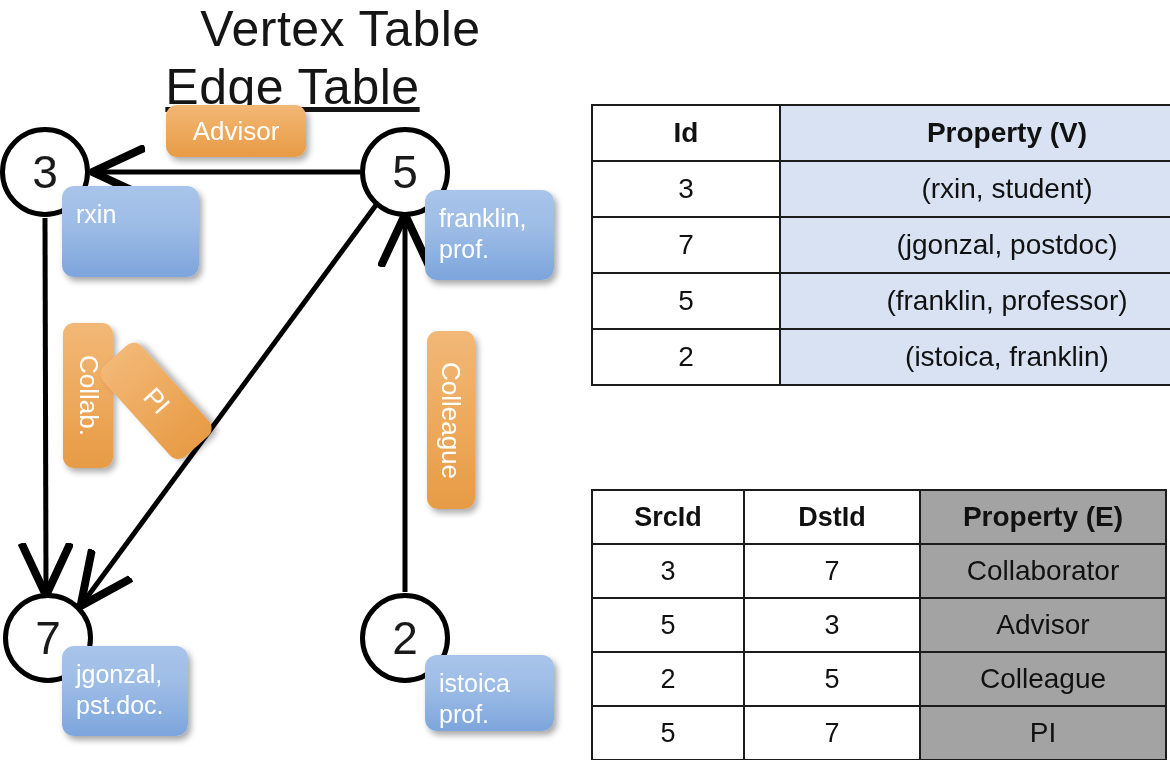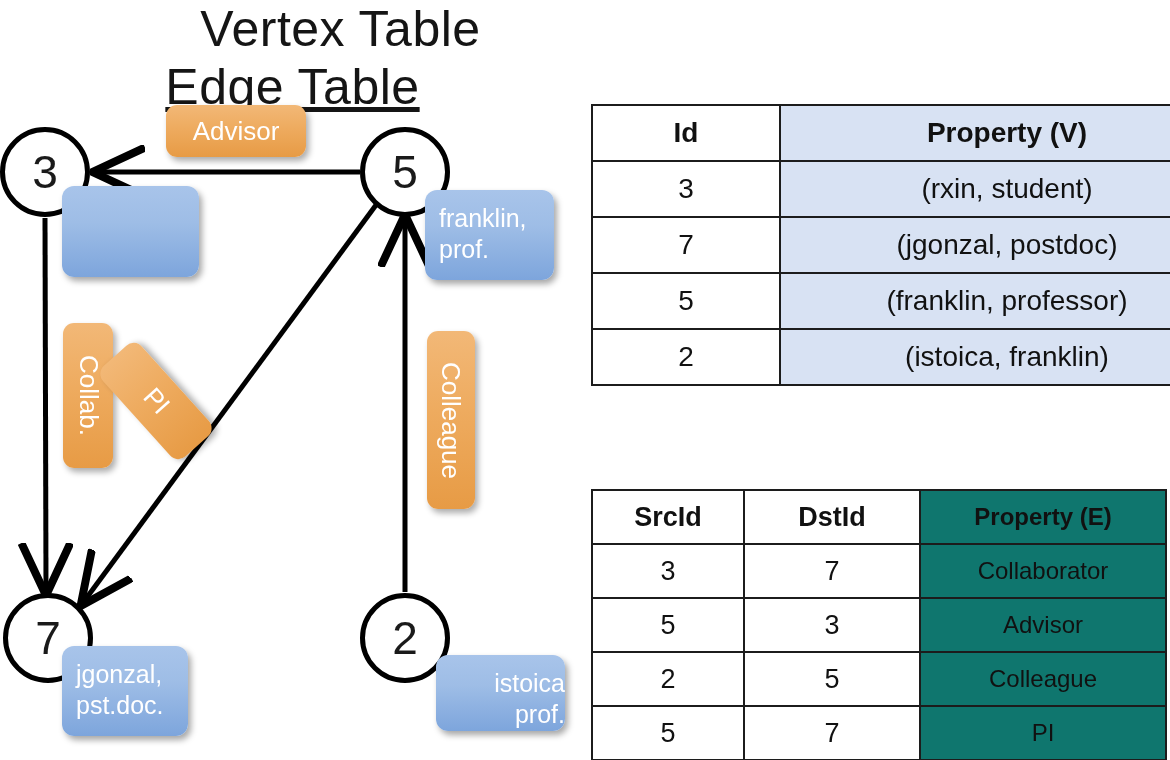--- a/index.html
+++ b/index.html
@@ -102,21 +102,21 @@
   #vertex-table th{font-size:28px;}
   #vertex-table td{font-size:28px;}
   #vertex-table .prop{background:#d8e2f3;}
 
   #edge-table{left:591px;top:489px;width:576px;}
   #edge-table col.c-src{width:152px;}
   #edge-table col.c-dst{width:176px;}
   #edge-table tr{height:54px;}
   #edge-table th{font-size:27px;}
   #edge-table td{font-size:27px;}
-  #edge-table .prop{background:#0f766e;font-size:24px;}
+  #edge-table .prop{background:#a3a3a3;font-size:28px;}
 </style>
 </head>
 <body>
 
 <div class="panel" id="graph-panel">
 
 
   <svg id="graph-svg" viewBox="0 0 585 760">
     <defs>
       <marker id="ah" markerWidth="11" markerHeight="11" refX="9" refY="5.5" orient="auto" markerUnits="strokeWidth">
@@ -140,33 +140,34 @@
     <span>5</span>
   </div>
   <div class="node-circle" style="left:3px;top:593px;">
     <span>7</span>
   </div>
   <div class="node-circle" style="left:360px;top:593px;">
     <span>2</span>
   </div>
 
   <div class="vbox" style="left:62px;top:186px;width:137px;height:91px;">
+    <div>rxin</div>
   </div>
 
   <div class="vbox" style="left:425px;top:190px;width:129px;height:90px;">
     <div>franklin,</div>
     <div>prof.</div>
   </div>
 
   <div class="vbox" style="left:62px;top:646px;width:126px;height:90px;">
     <div>jgonzal,</div>
     <div>pst.doc.</div>
   </div>
 
-  <div class="vbox" style="left:436px;top:655px;width:129px;height:76px;text-align:right;">
+  <div class="vbox" style="left:425px;top:655px;width:129px;height:76px;">
     <div>istoica</div>
     <div>prof.</div>
   </div>
 
   <div class="ebox" style="left:166px;top:105px;width:140px;height:52px;">
     <span>Advisor</span>
   </div>
 
   <div class="ebox vert" style="left:63px;top:323px;width:50px;height:145px;">
     <span>Collab.</span>

